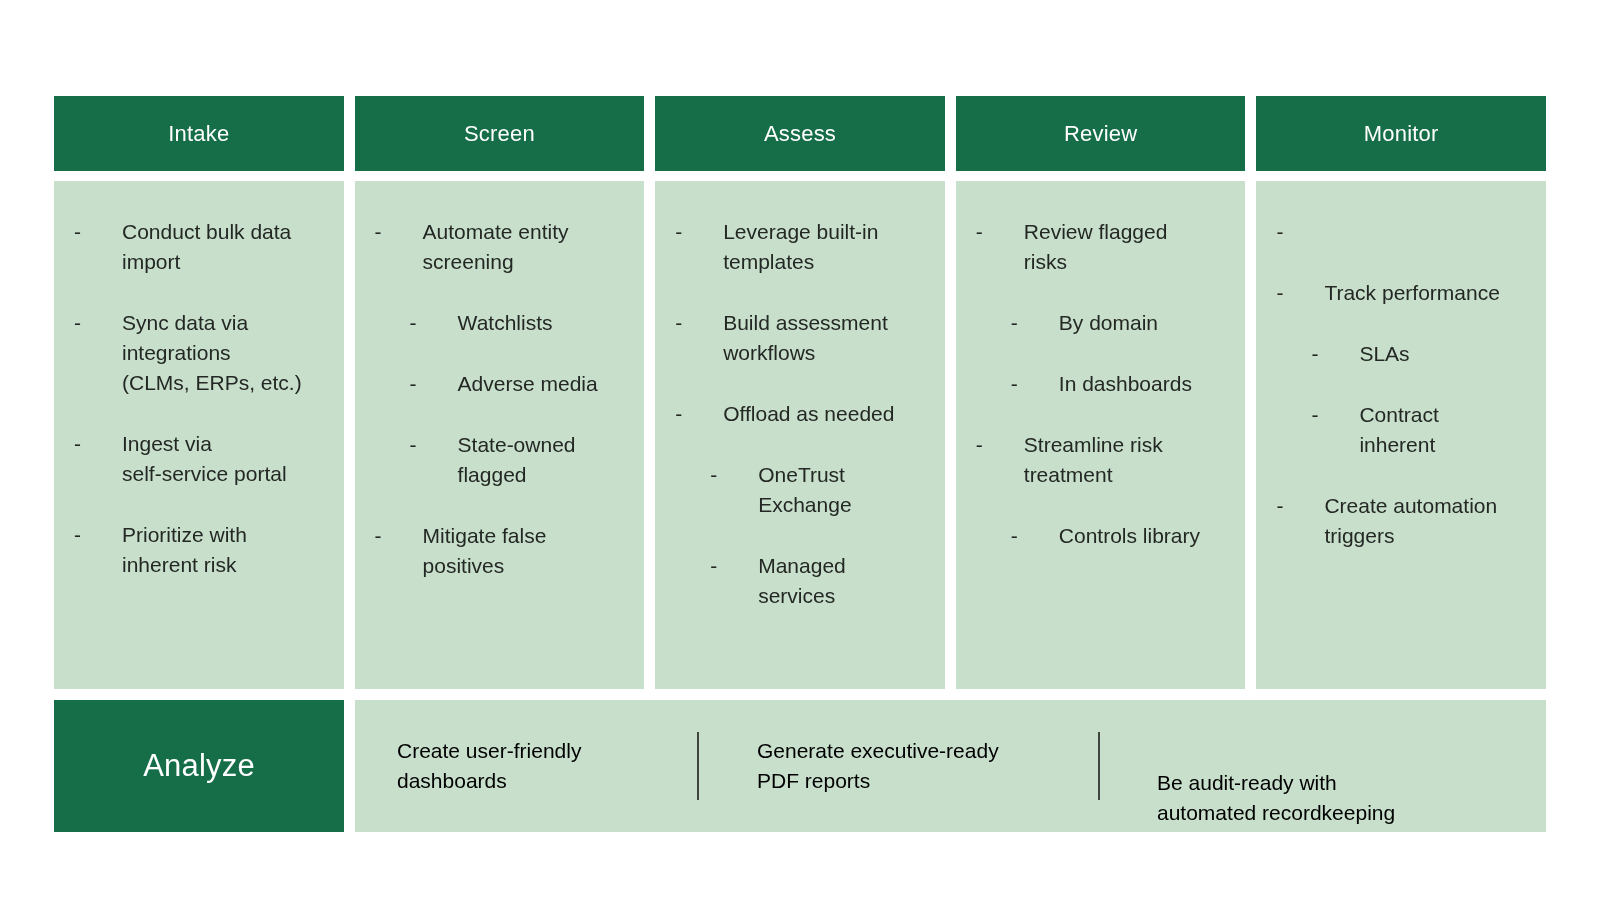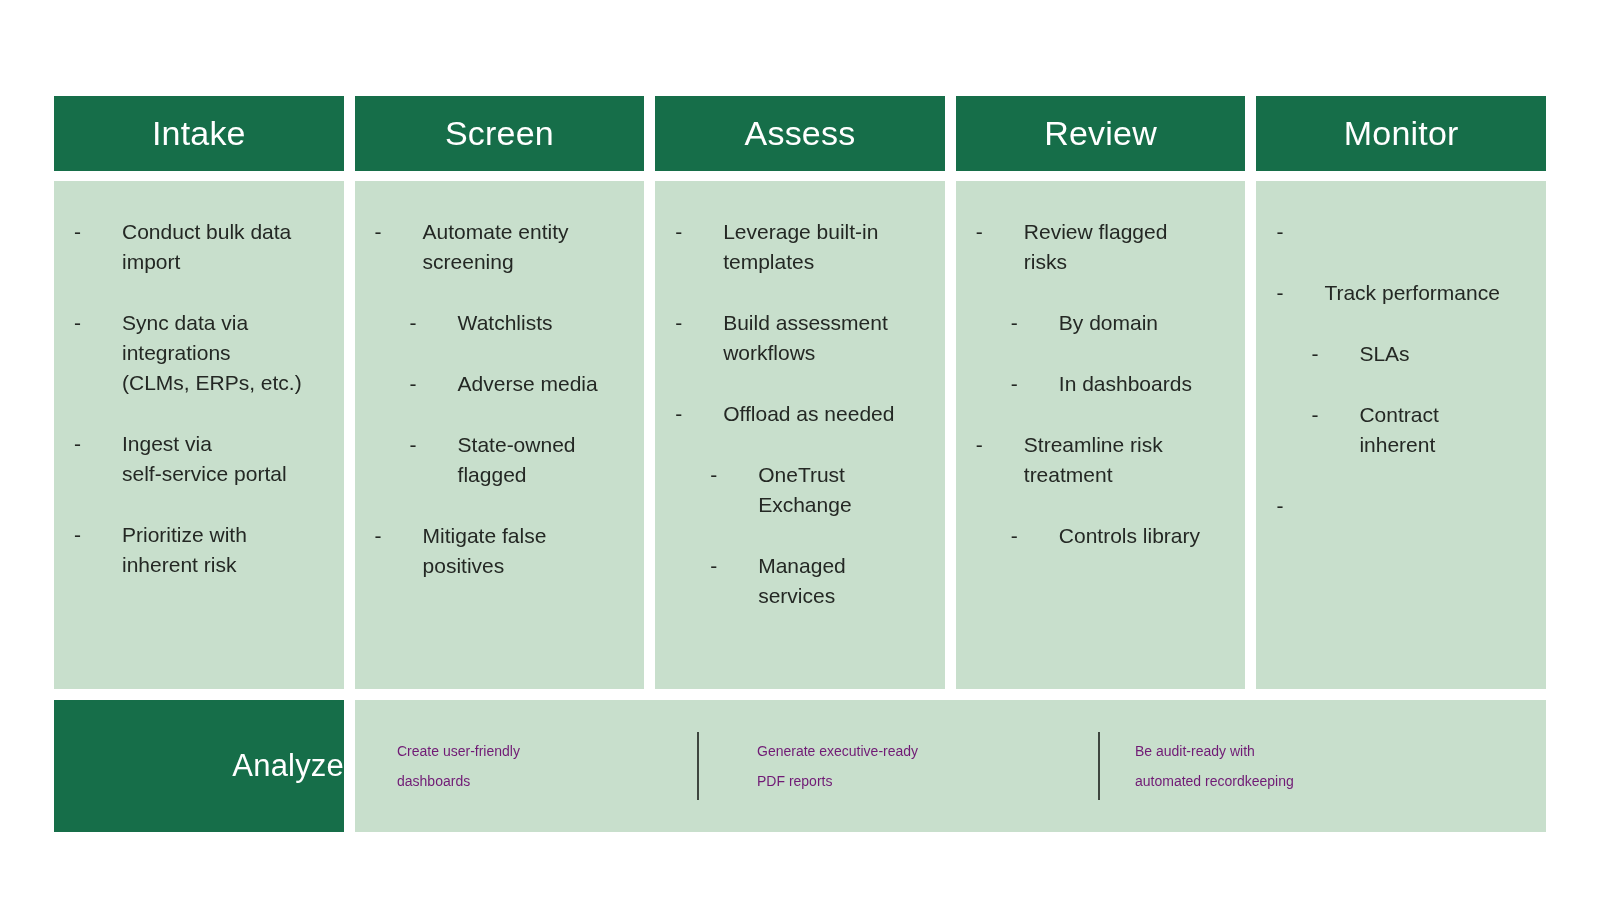--- a/index.html
+++ b/index.html
@@ -4,40 +4,40 @@
 <style>
   html,body{margin:0;padding:0;background:#ffffff;}
   body{width:1600px;height:900px;font-family:"Liberation Sans",sans-serif;}
   .canvas{position:relative;width:1600px;height:900px;background:#ffffff;overflow:hidden;}
 
   .grid{position:absolute;left:54px;top:96px;width:1492px;
         display:grid;grid-template-columns:repeat(5,1fr);column-gap:11px;}
 
   .col-header{height:75px;background:#166E49;color:#ffffff;
               display:flex;align-items:center;justify-content:center;
-              font-size:34px;letter-spacing:0.2px;margin-bottom:10px;}
+              font-size:22px;letter-spacing:0.2px;margin-bottom:10px;}
   .col-body{height:508px;background:#C8DFCC;box-sizing:border-box;
             padding:36px 12px 0 20px;}
 
   .item{display:flex;margin-bottom:31px;color:#242824;
         font-size:21px;line-height:30px;}
   .item .dash{flex:0 0 28px;}
   .item .txt{white-space:pre-line;margin-left:20px;}
   .item.sub{margin-left:35px;}
 
   .analyze-box{position:absolute;left:54px;top:700px;width:290px;height:132px;
                background:#166E49;color:#ffffff;display:flex;align-items:center;
-               justify-content:flex-end;font-size:31px;letter-spacing:0.2px;}
+               justify-content:center;font-size:31px;letter-spacing:0.2px;}
   .analyze-row{position:absolute;left:355px;top:700px;width:1191px;height:132px;
                background:#C8DFCC;}
   .analyze-row .cell{position:absolute;top:50%;transform:translateY(-50%);
-                     color:#701a75;font-size:14px;line-height:30px;white-space:pre-line;}
+                     color:#000000;font-size:21px;line-height:30px;white-space:pre-line;}
   .cell.c1{left:42px;}
   .cell.c2{left:402px;}
-  .cell.c3{left:780px;}
+  .cell.c3{left:802px;margin-top:32px;}
   .vdivider{position:absolute;top:32px;width:2px;height:68px;background:#3E463F;}
   .vdivider.d1{left:342px;}
   .vdivider.d2{left:743px;}
 </style>
 </head>
 <body>
 
 <div class="canvas">
 
   <div class="grid">
@@ -180,20 +180,22 @@
           <span class="dash">-</span>
           <span class="txt">SLAs</span>
         </div>
         <div class="item sub">
           <span class="dash">-</span>
           <span class="txt">Contract
 inherent</span>
         </div>
         <div class="item">
           <span class="dash">-</span>
+          <span class="txt">Create automation
+triggers</span>
         </div>
       </div>
     </section>
 
   </div>
 
   <div class="analyze-box">
     <span>Analyze</span>
   </div>
 

